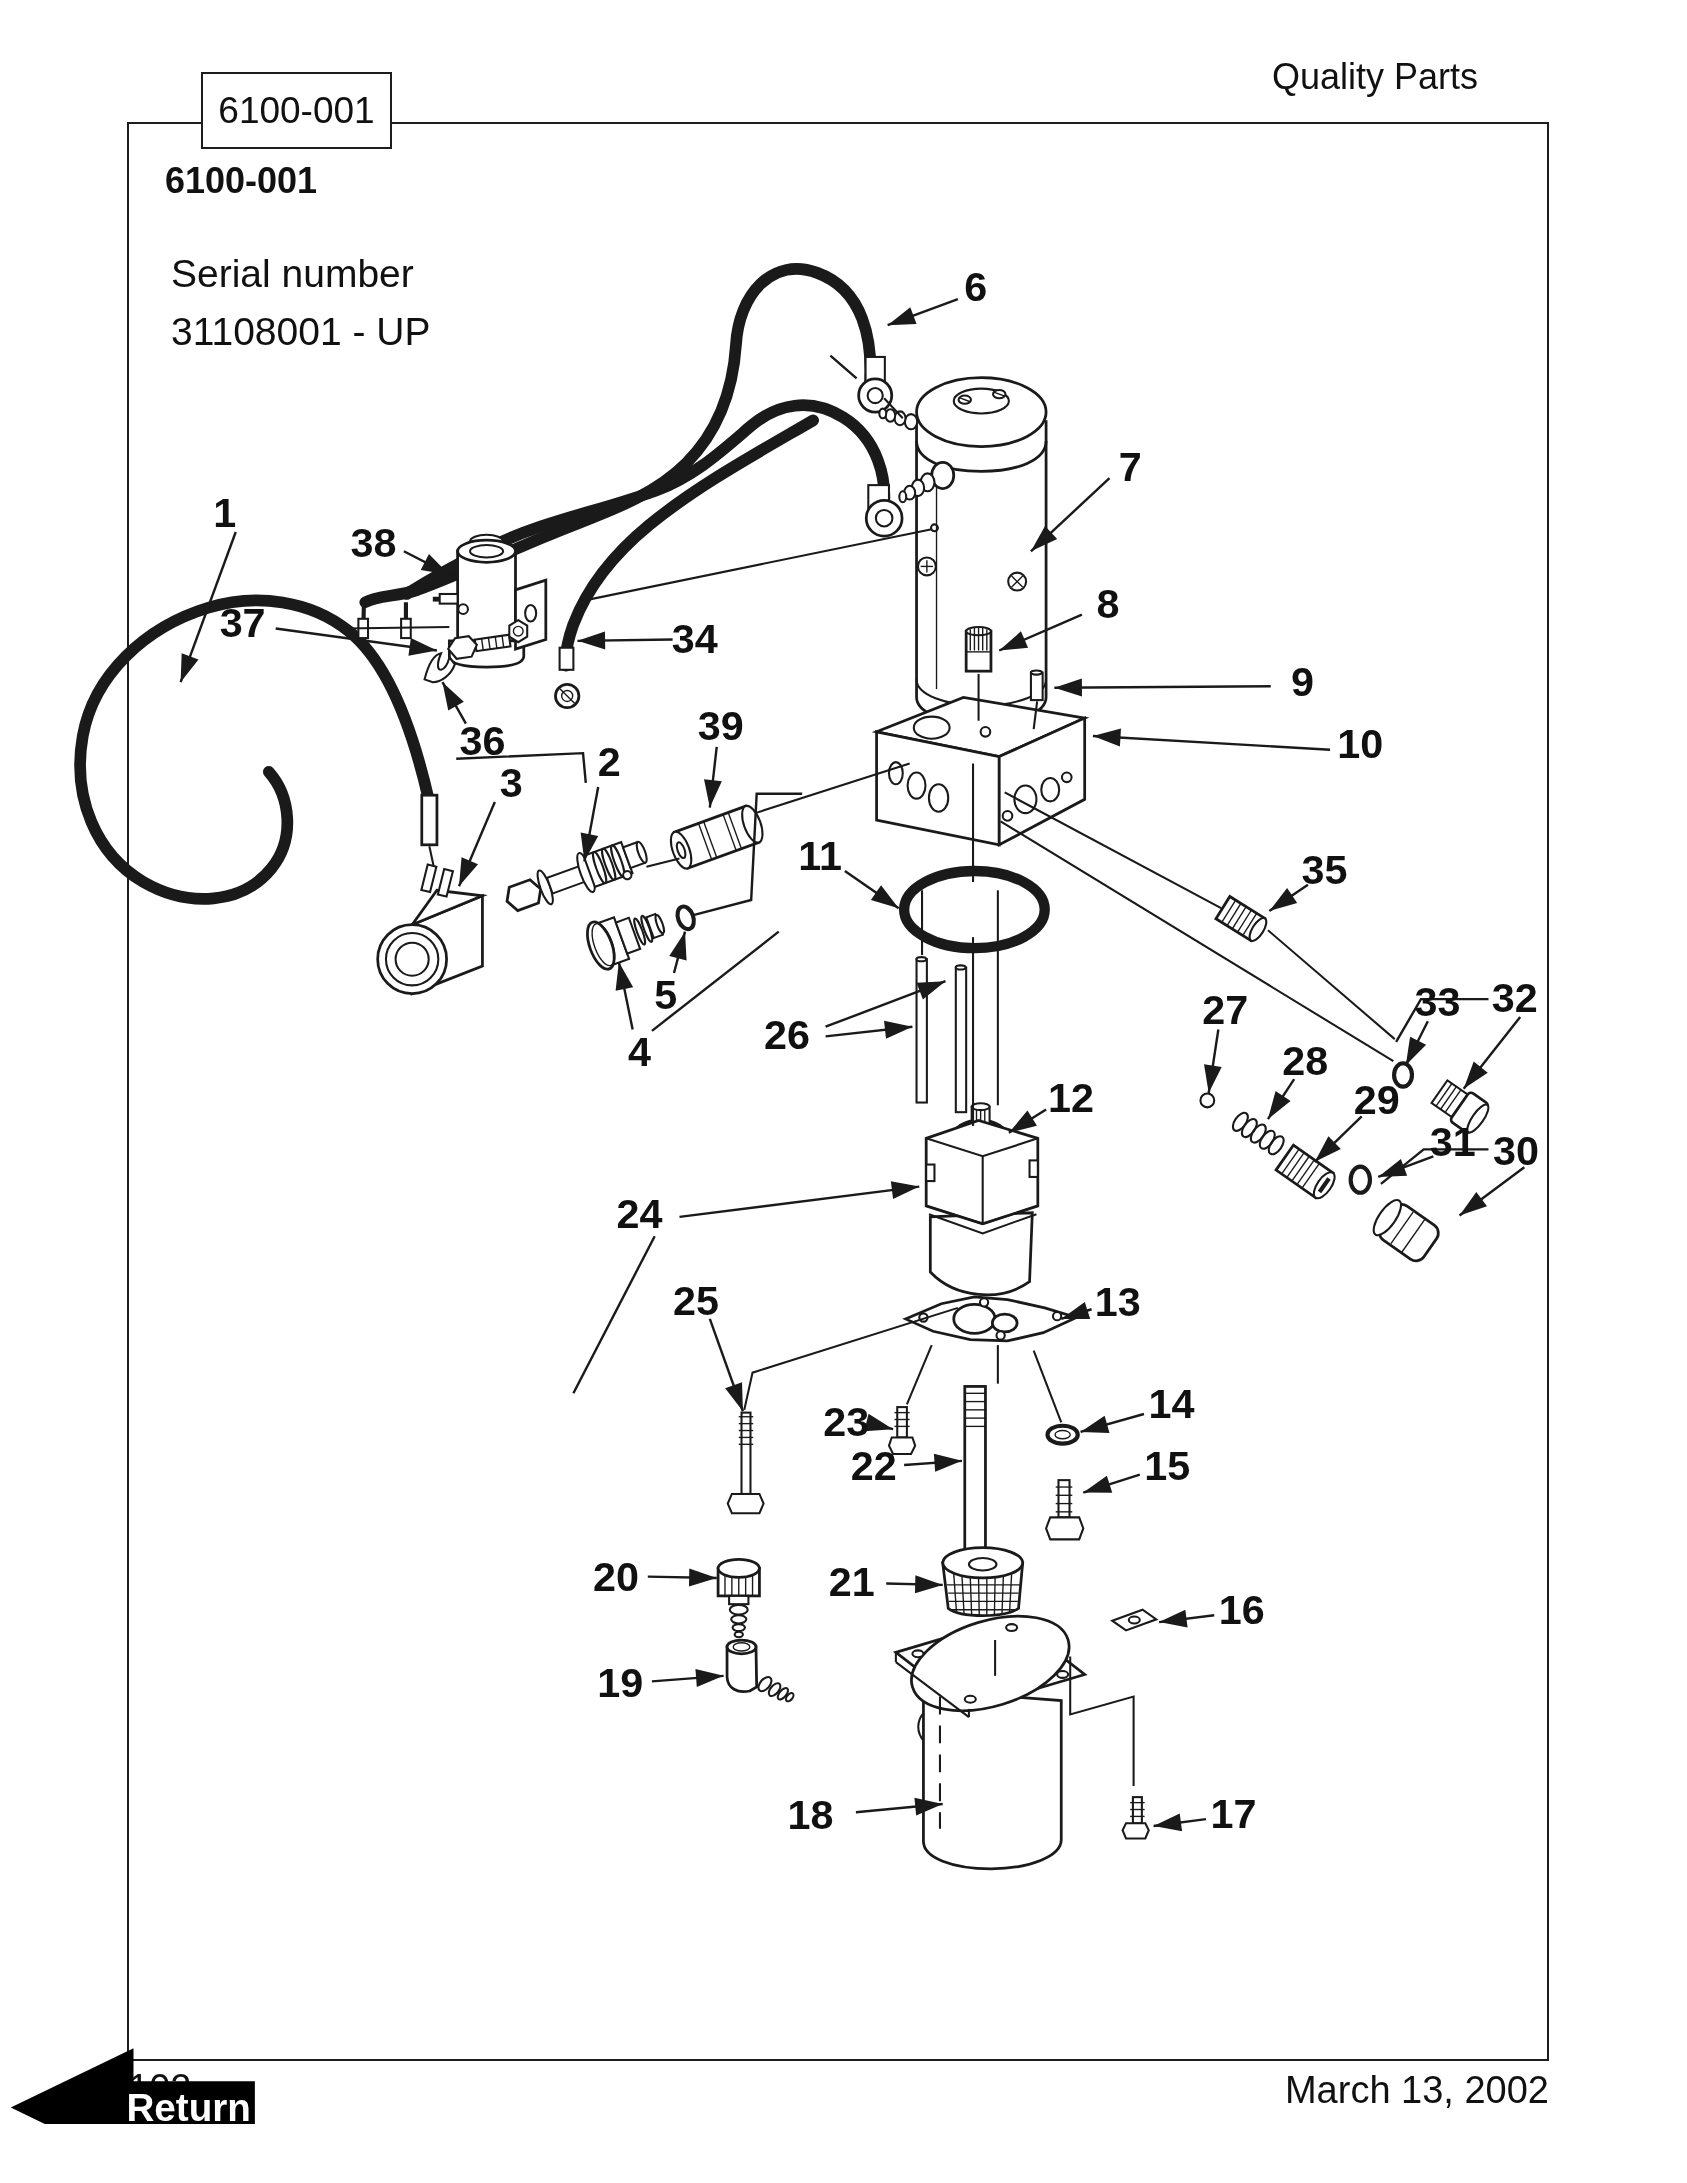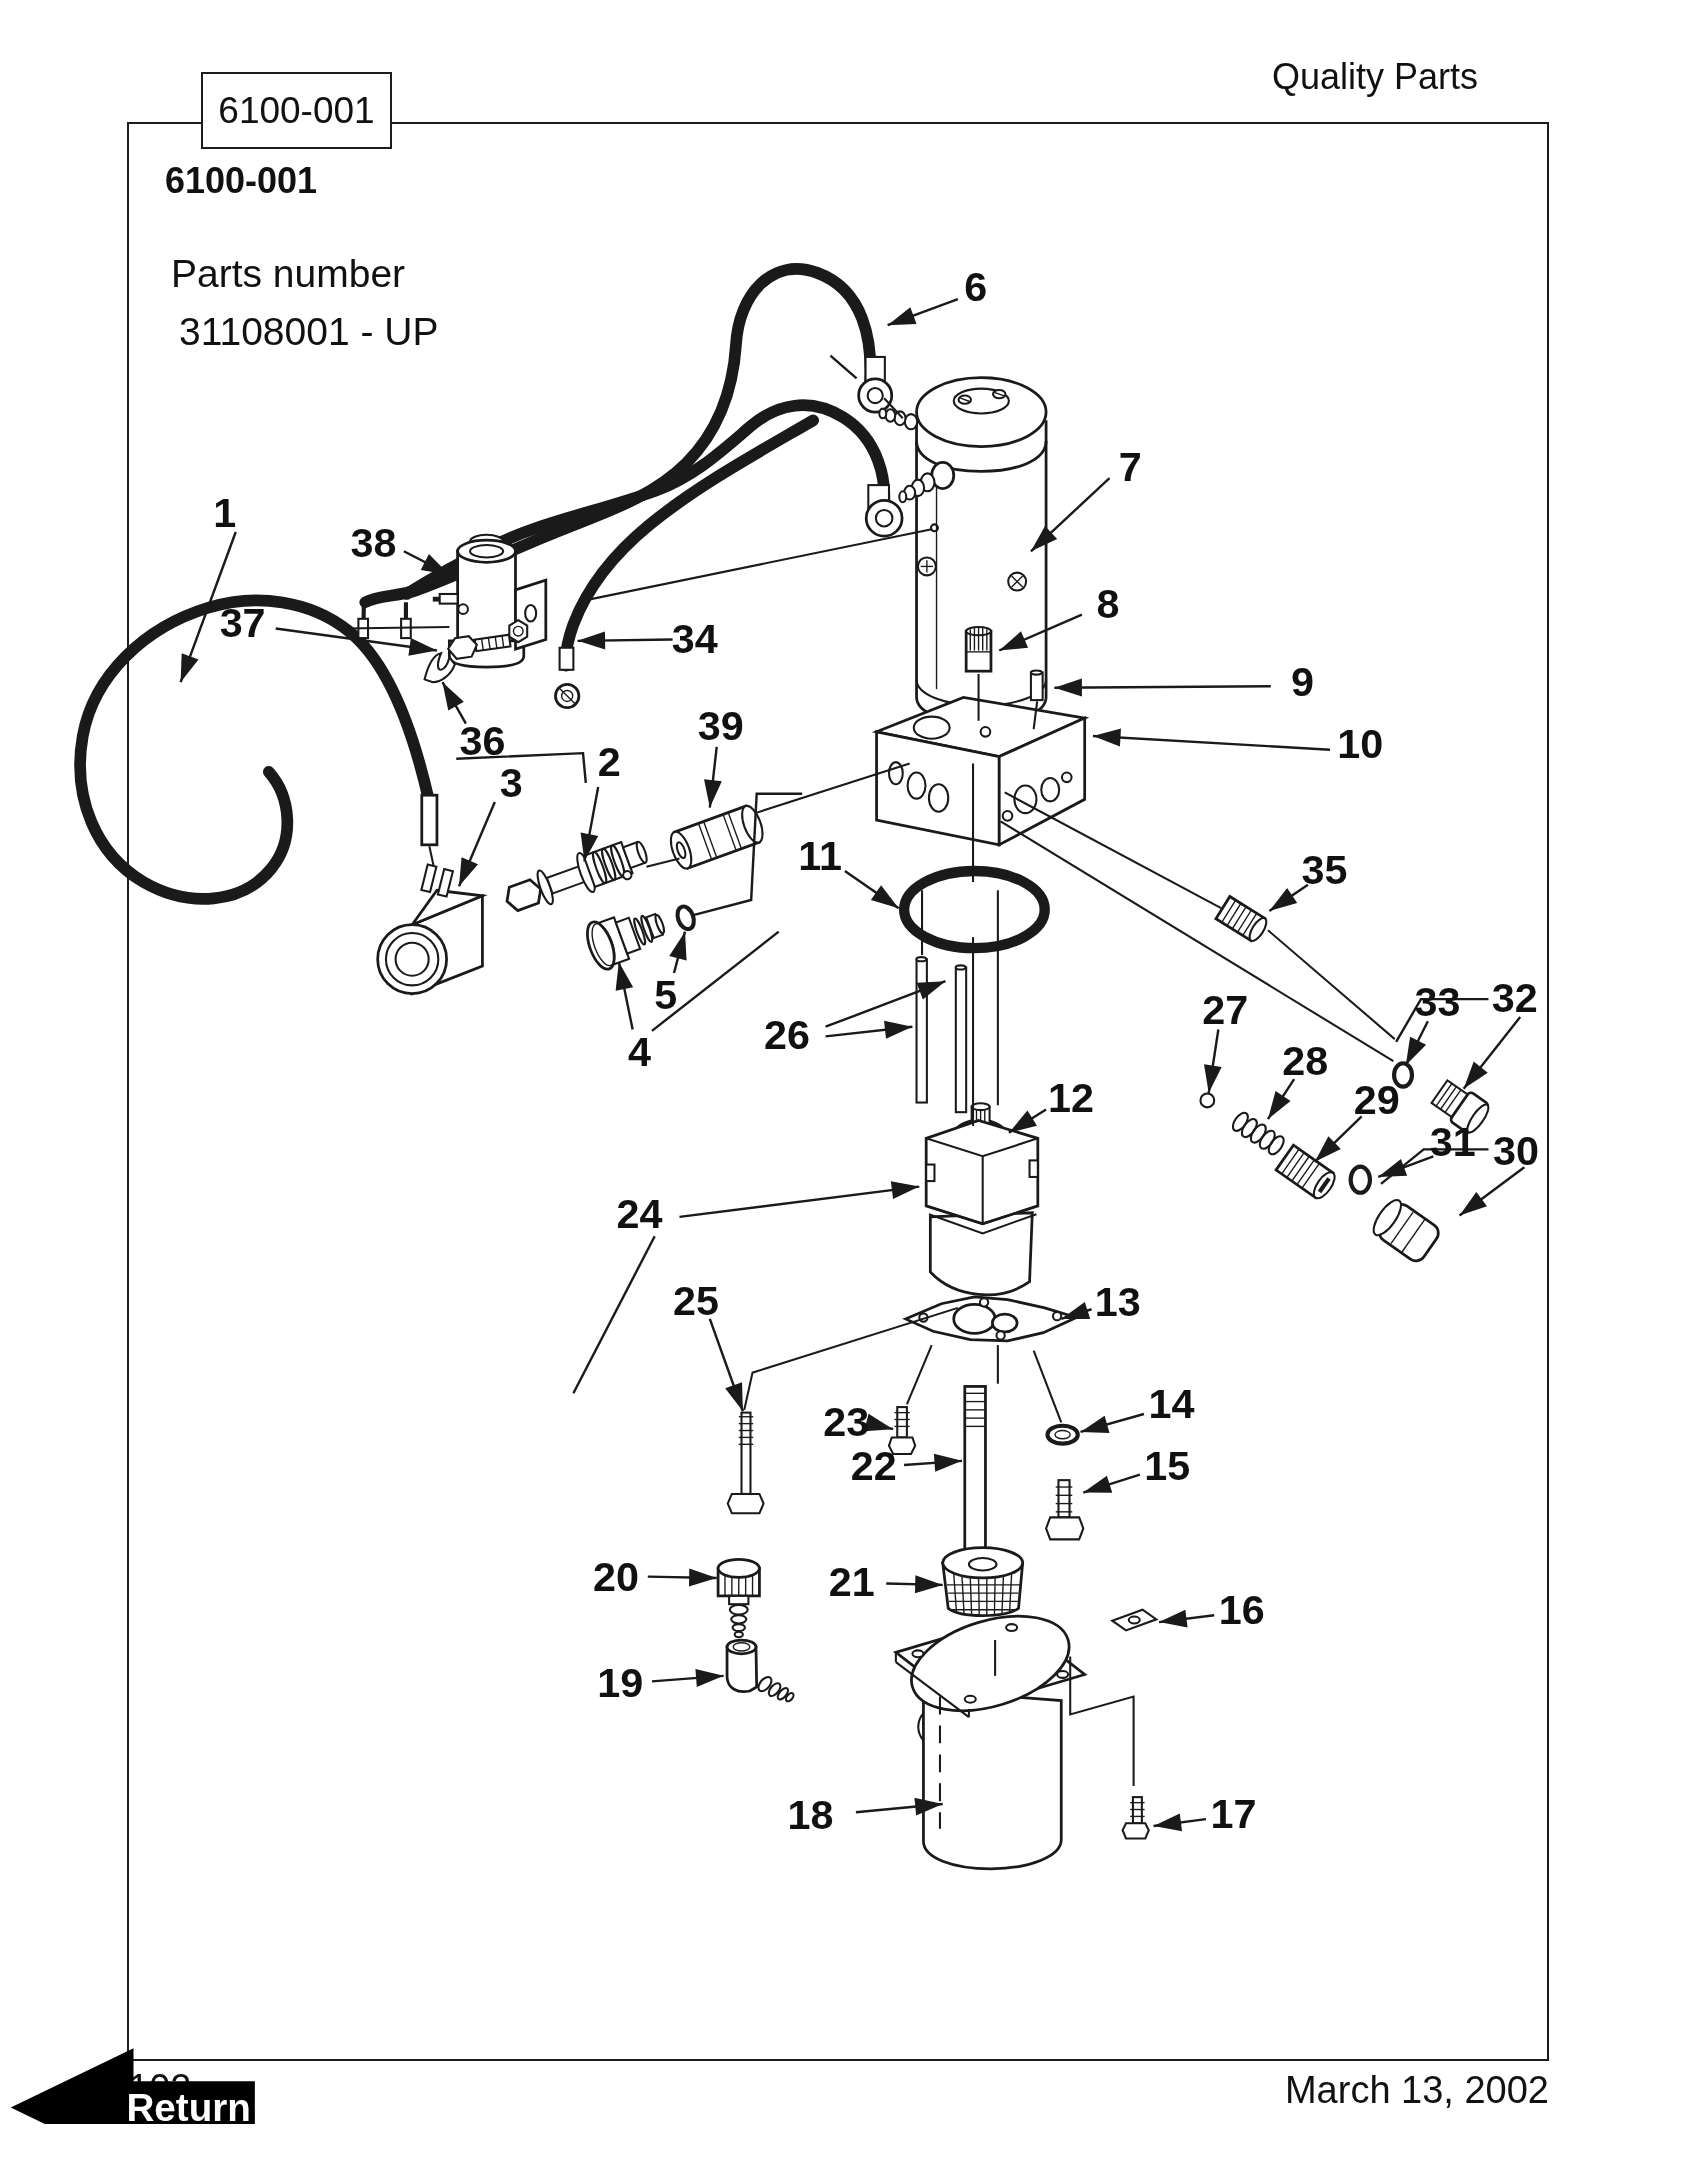--- a/index.html
+++ b/index.html
@@ -7,21 +7,21 @@
         font-family:"Liberation Sans", sans-serif;color:#111;}
   .border-box{position:absolute;left:127px;top:122px;width:1418px;height:1935px;
         border:2.1px solid #1d1d1d;z-index:1;}
   .diagram-svg{position:absolute;left:0;top:0;width:1687px;height:2183px;z-index:2;}
   .tab-box{position:absolute;left:201px;top:72px;width:187px;height:73px;
         border:2.1px solid #1d1d1d;background:#fff;z-index:3;
         display:flex;align-items:center;justify-content:center;font-size:37px;}
   .quality{position:absolute;left:1272px;top:56px;font-size:36px;z-index:3;}
   .title{position:absolute;left:165px;top:160px;font-size:36px;font-weight:700;z-index:3;}
   .serial1{position:absolute;left:171px;top:252px;font-size:39px;z-index:3;}
-  .serial2{position:absolute;left:171px;top:310px;font-size:39px;z-index:3;margin-left:8px;}
+  .serial2{position:absolute;left:171px;top:310px;font-size:39px;z-index:3;}
   .pagenum{position:absolute;left:128px;top:2067px;font-size:38px;z-index:3;}
   .company{position:absolute;left:865px;top:2069px;transform:translateX(-50%);font-size:38px;z-index:3;}
   .date{position:absolute;right:138px;top:2069px;font-size:38px;z-index:3;}
   .return-wrap{position:absolute;left:8.3px;top:2044px;width:251px;height:134px;z-index:5;cursor:pointer;}
   .return-label{font:700 56px "Liberation Sans",sans-serif;fill:#fff;}
   
   .w4{stroke:#1a1a1a;stroke-width:4;fill:#fff;}
   .w3{stroke:#1a1a1a;stroke-width:3;fill:#fff;}
   .n4{stroke:#1a1a1a;stroke-width:4;fill:none;}
   .n3{stroke:#1a1a1a;stroke-width:3;fill:none;}
@@ -39,21 +39,21 @@
 
 <div class="page">
 
   <div class="border-box"></div>
 
   <div class="tab-box">
     <span>6100-001</span>
   </div>
   <div class="quality">Quality Parts</div>
   <div class="title">6100-001</div>
-  <div class="serial1">Parts number</div>
+  <div class="serial1">Serial number</div>
   <div class="serial2">31108001 - UP</div>
 
   <svg class="diagram-svg" viewBox="0 0 2448 3168">
 
     <g>
       <path class="cable" d="M1262 566 C1268 492 1252 420 1186 396 C1120 372 1072 428 1068 500 C1064 560 1046 622 996 672 C940 728 862 748 788 780 C712 812 660 836 606 856 C576 866 548 864 530 874"></path>
       <path class="cable" d="M1281 748 C1290 694 1272 636 1224 606 C1176 576 1128 586 1090 618 C1050 652 1010 690 952 712 C870 742 788 756 716 792 C664 818 622 842 590 862"></path>
       <path class="cable" d="M1180 610 C1094 660 1010 706 942 762 C886 808 852 854 832 906 C822 934 820 952 821 966"></path>
       <path class="cable" d="M622 1160 C600 1064 564 962 506 916 C452 872 372 860 302 882 C210 910 136 980 120 1068 C104 1158 140 1240 208 1280 C274 1318 352 1312 394 1260 C428 1218 422 1156 390 1120"></path>
       <line class="wire" x1="528" y1="874" x2="527" y2="924"></line>

